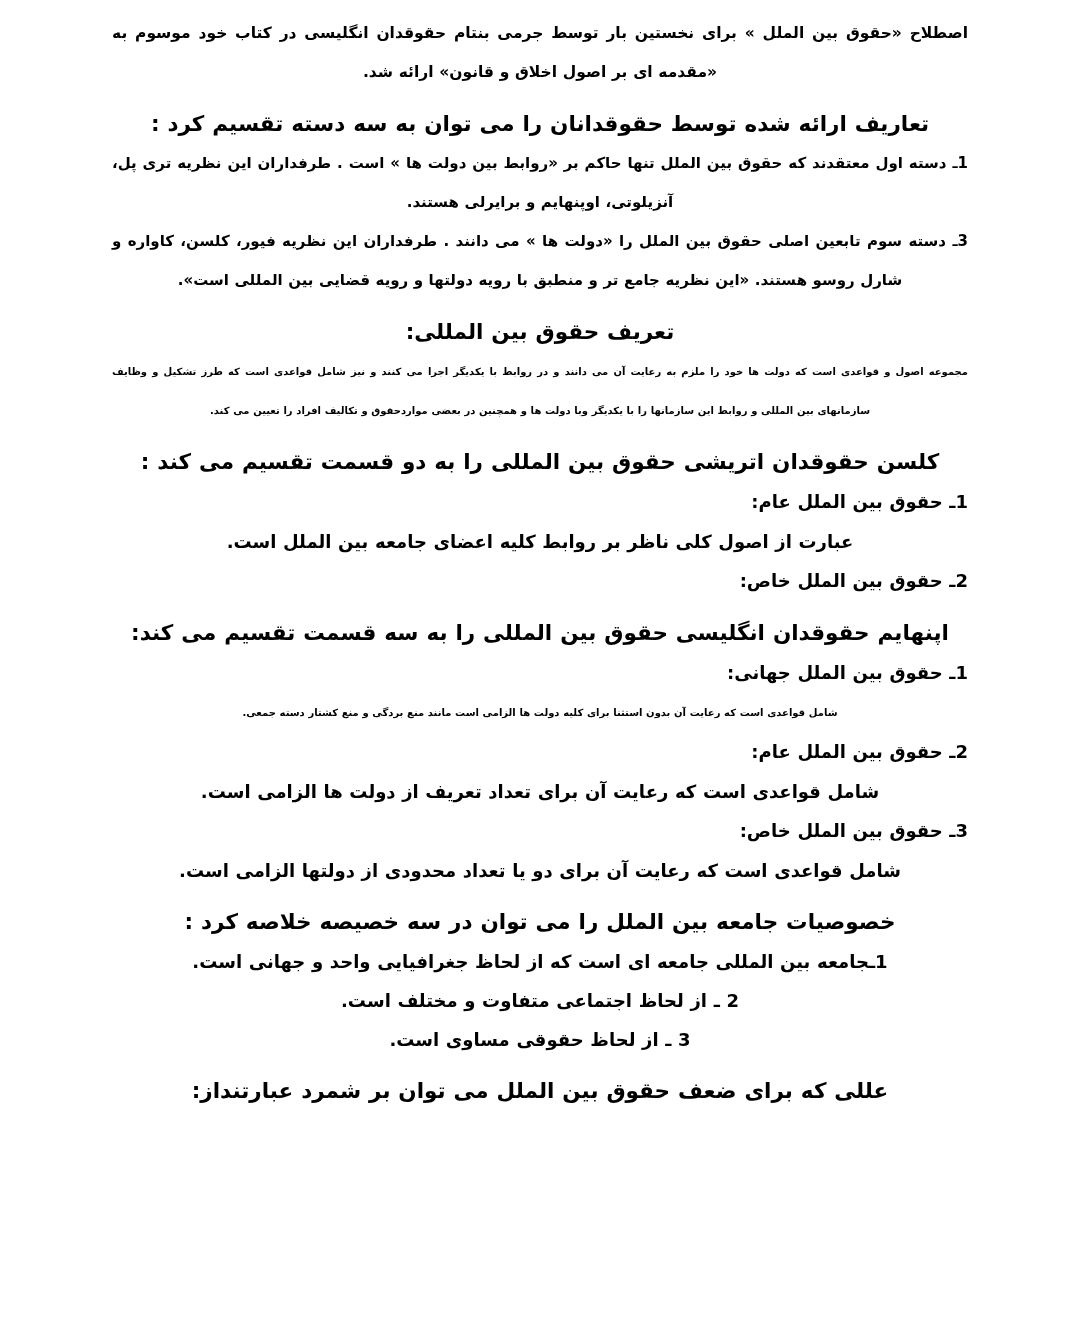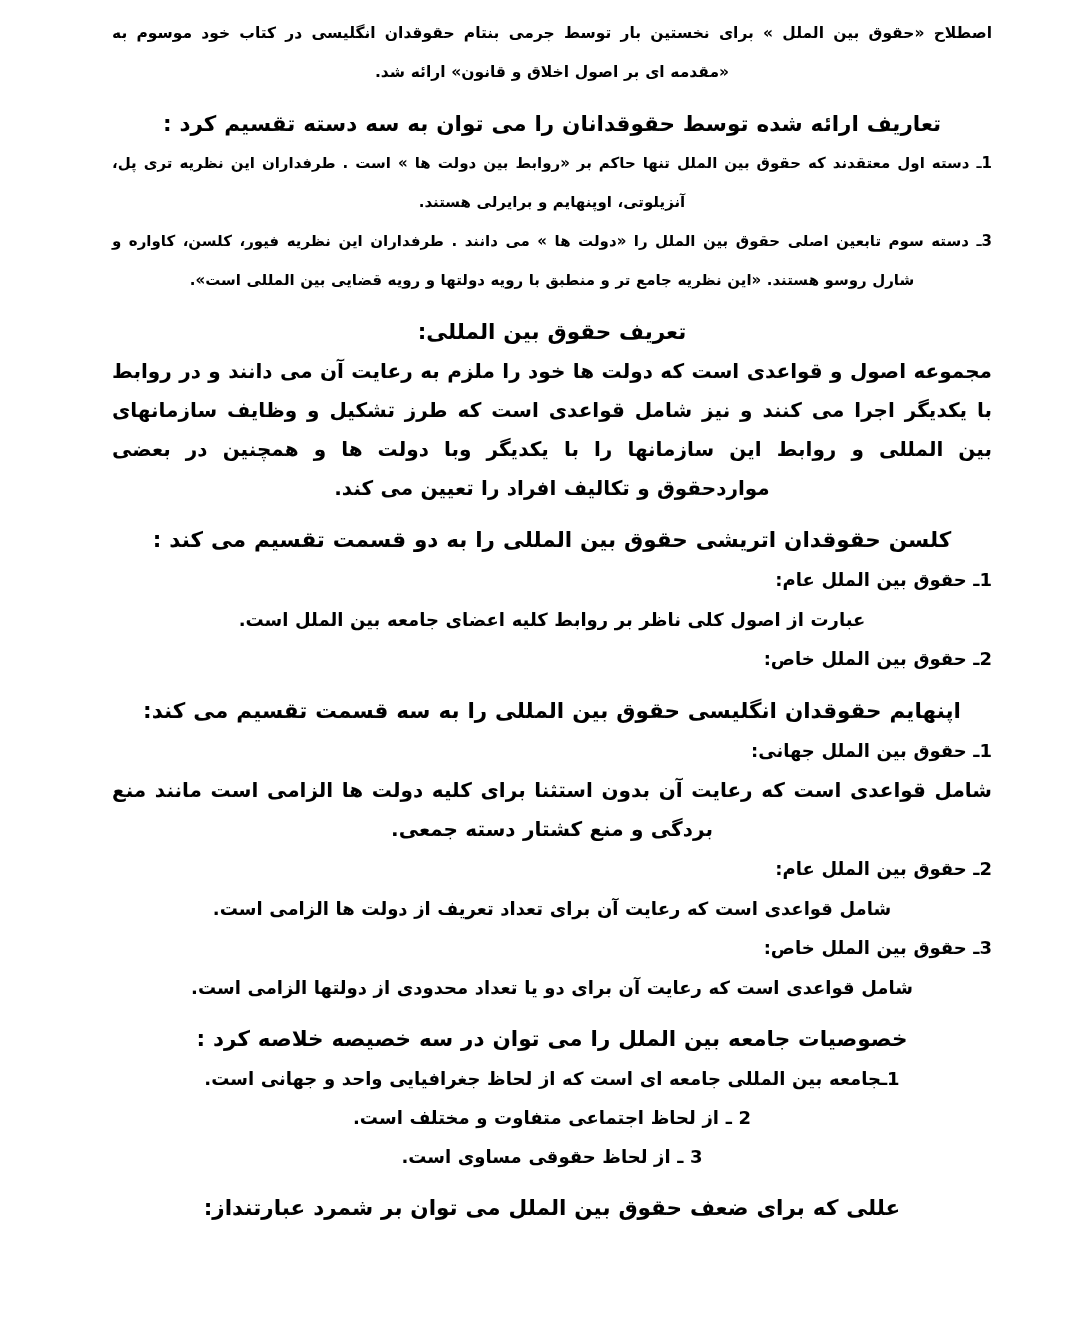--- a/index.html
+++ b/index.html
@@ -14,21 +14,21 @@
     font-family: "DejaVu Sans", "Liberation Sans", sans-serif;
     color: #000000;
     direction: rtl;
     overflow: hidden;
   }
 
   .page {
     box-sizing: border-box;
     width: 1080px;
     height: 1323px;
-    padding: 14px 88px 0 112px;
+    padding: 14px 112px 0 112px;
     background: #ffffff;
   }
 
   
   .blk {
     margin: 0;
     direction: rtl;
     unicode-bidi: isolate;
     font-weight: bold;
     word-spacing: 0.02em;
@@ -71,21 +71,21 @@
   
   .note {
     font-size: 18px;
     line-height: 39px;
     text-align: center;
     letter-spacing: 0.1px;
   }
 
   
   .flow {
-    font-size: 20px;
+    font-size: 10px;
     line-height: 39px;
     text-align: justify;
     text-align-last: center;
     letter-spacing: 0.1px;
   }
 </style>
 </head>
 <body>
 
 <div class="page">

